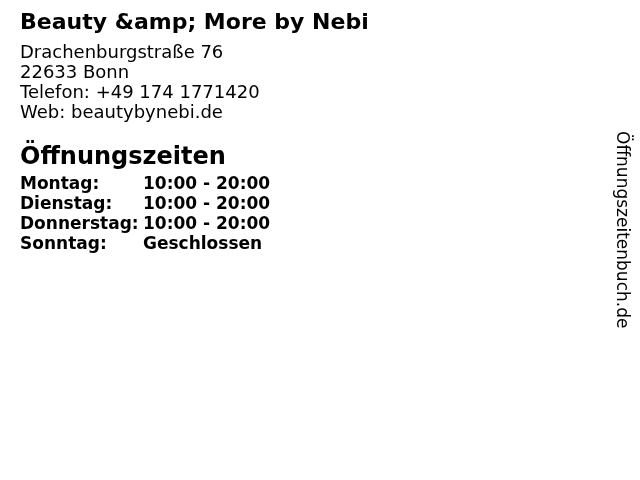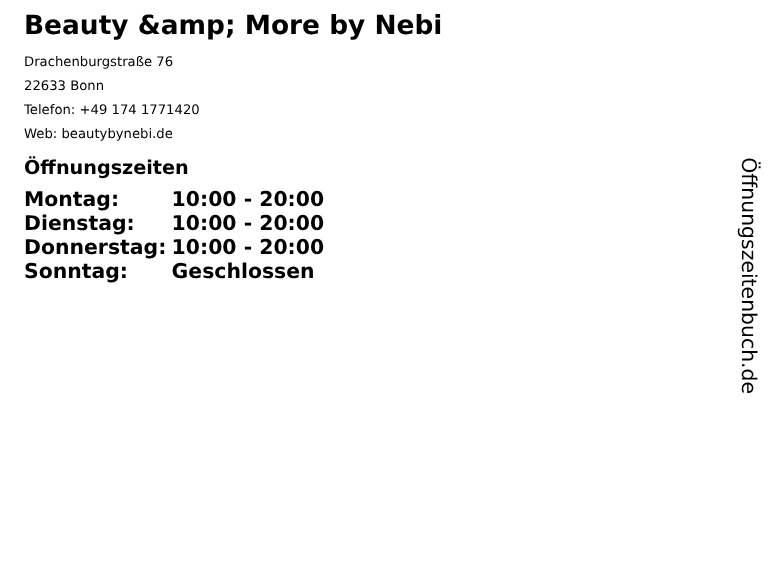--- a/index.html
+++ b/index.html
@@ -20,29 +20,29 @@
     padding-left: 20px;
     padding-right: 40px;
   }
   h1.biz-title {
     font-size: 22px;
     line-height: 27px;
     font-weight: bold;
     margin: 8px 0 7px 0;
   }
   .info {
-    font-size: 11px;
+    font-size: 18px;
     line-height: 20px;
     margin: 0;
   }
   h2.hours-heading {
-    font-size: 16px;
+    font-size: 24px;
     line-height: 24px;
     font-weight: bold;
-    margin: 6px 0 0 0;
+    margin: 22px 0 0 0;
   }
   table.hours-table {
     border-collapse: collapse;
     margin-top: 5px;
     font-size: 17px;
     line-height: 20px;
   }
   table.hours-table td {
     padding: 0;
     vertical-align: top;

